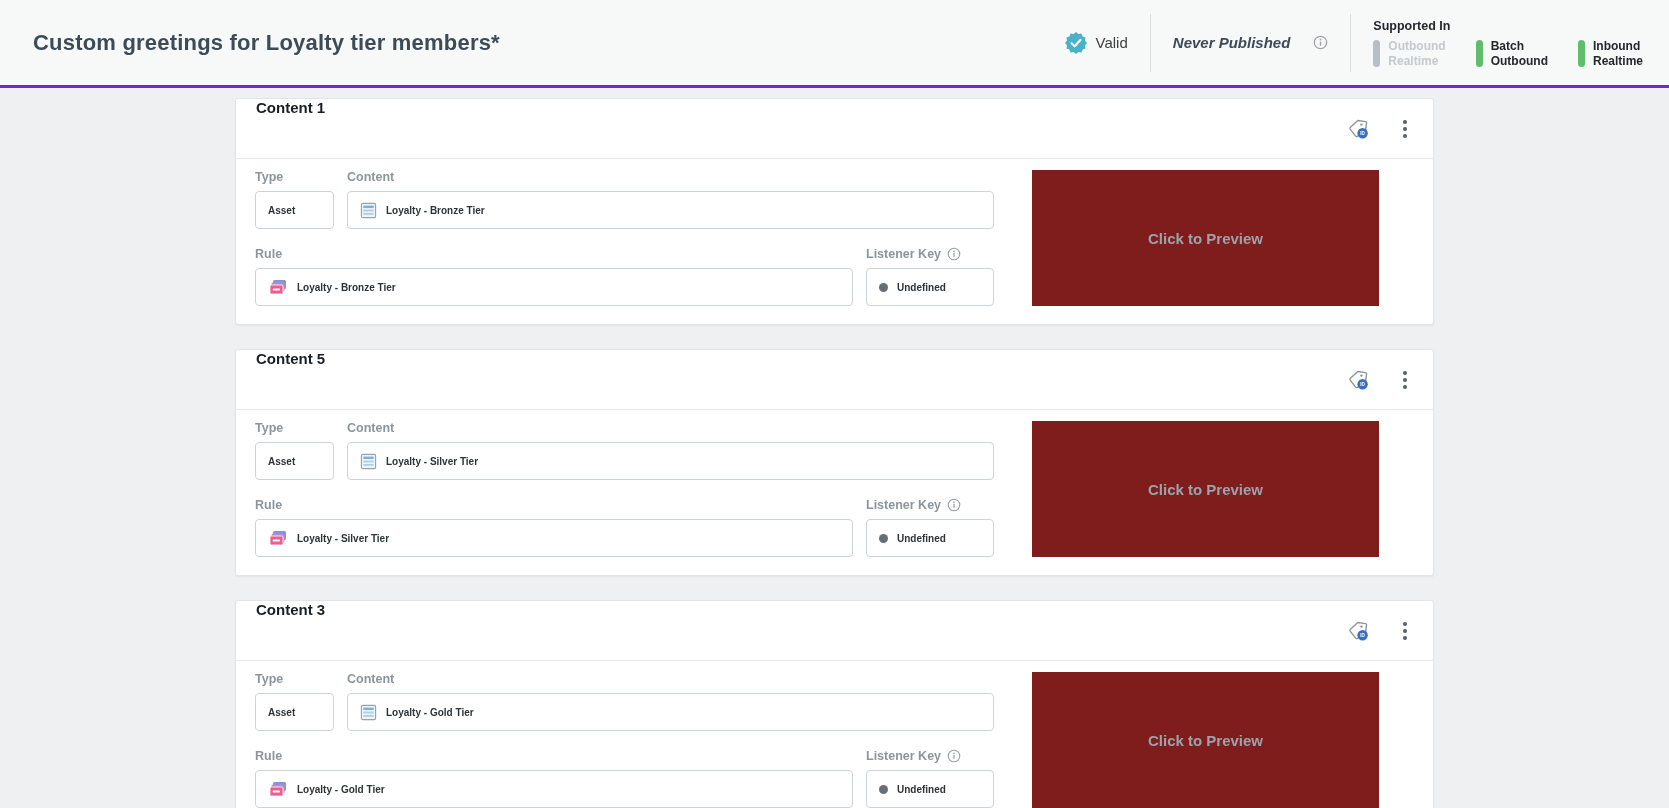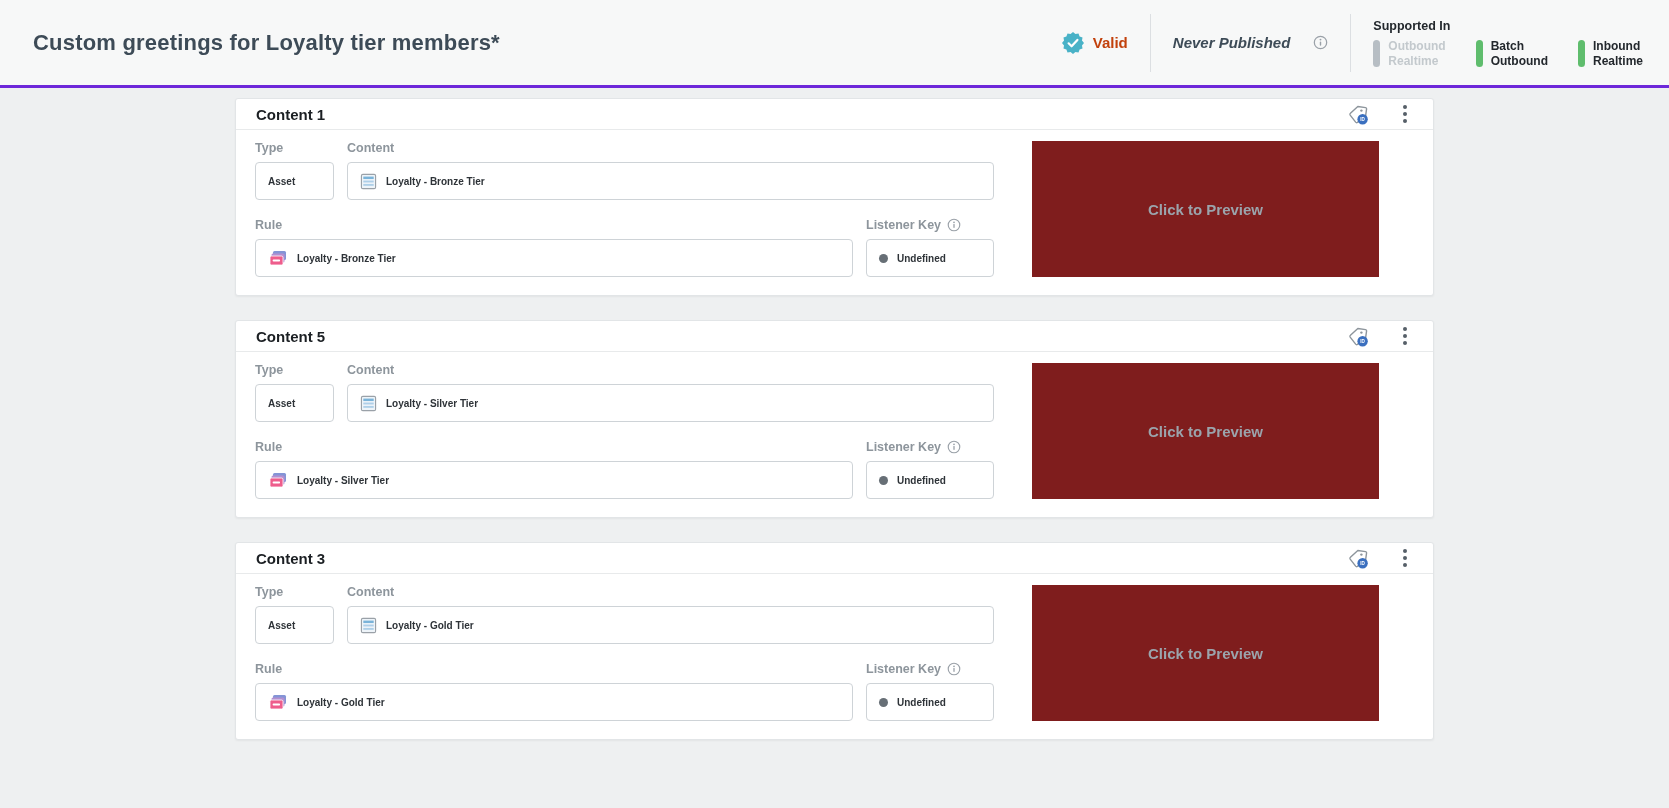--- a/index.html
+++ b/index.html
@@ -24,21 +24,21 @@
     font-weight:700;
     color:#3d4b57;
     letter-spacing:.2px;
   }
   .header-right {
     margin-left:auto;
     display:flex;
     align-items:center;
   }
   .valid-group { display:flex; align-items:center; gap:8px; }
-  .valid-label { font-size:15px; font-weight:700; color:#c2410c; }
+  .valid-label { font-size:15px; font-weight:400; color:#404040; }
   .hdr-divider { width:1px; height:58px; background:#dcdfe2; margin:0 22px; }
   .published-group { display:flex; align-items:center; gap:23px;font-style:italic; }
   .published-label { font-size:15px; font-weight:700; color:#3d4b57; }
   .supported-block { display:flex; flex-direction:column; padding-top:2px; }
   .supported-title { font-size:12.5px; font-weight:700; color:#23282d; margin-bottom:6px; }
   .supported-items { display:flex; gap:30px;font-weight:bold; }
   .supported-item { display:flex; align-items:center; gap:8px; }
   .supported-bar { width:7px; height:27px; border-radius:4px; }
   .supported-item.active .supported-bar { background:#5fbd6d; }
   .supported-item.inactive .supported-bar { background:#b7bec4; }
@@ -47,23 +47,22 @@
   
   .page { padding:10px 235px 0 235px; }
   .card {
     background:#ffffff;
     border:1px solid #e2e5e7;
     border-radius:3px;
     box-shadow:0 1px 2px rgba(0,0,0,.05);
     margin-bottom:24px;
   }
   .card-header {
-    height:31px;
-    display:flex;
-    align-items:center;
+    height:60px;
+    display:flex;
     padding:0 20px;
     border-bottom:1px solid #e8eaeb;
   }
   .card-title { font-size:15px; font-weight:700; color:#1b1f23; }
   .card-actions { margin-left:auto; display:flex; align-items:center; gap:24px; }
   .icon-btn { background:none; border:none; cursor:pointer; padding:2px; display:flex; align-items:center; }
   .kebab { display:flex; flex-direction:column; gap:3px; padding:3px 6px; }
   .kebab span { width:4px; height:4px; border-radius:50%; background:#565f68; }
   .card-body { display:flex; gap:38px; padding:11px 54px 18px 19px; }
   .form-area { flex:1; min-width:0; }

